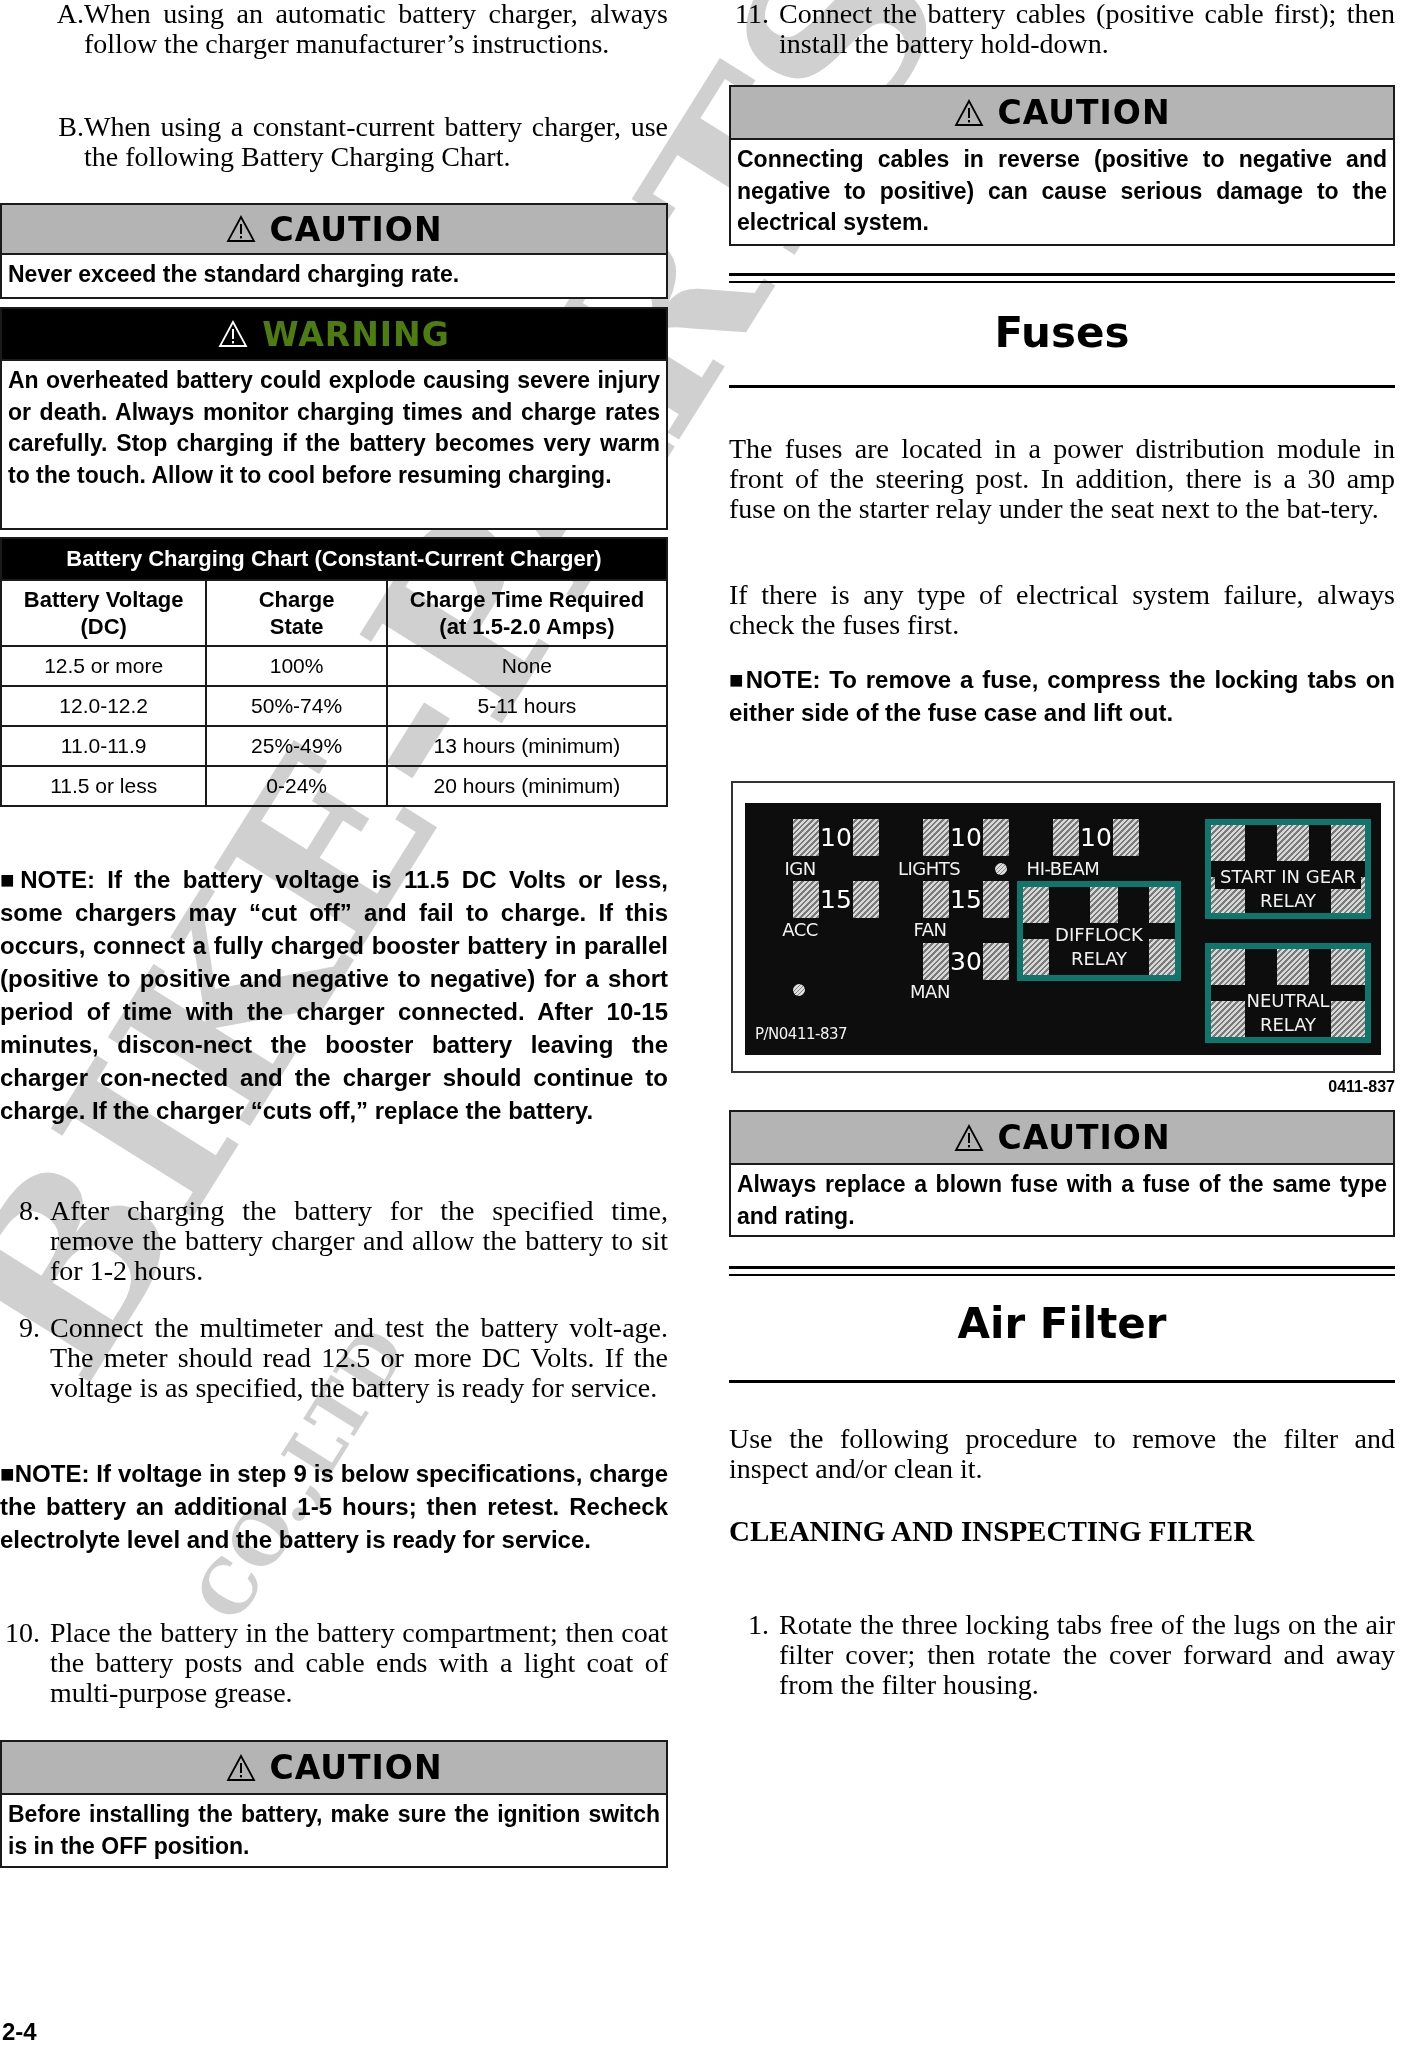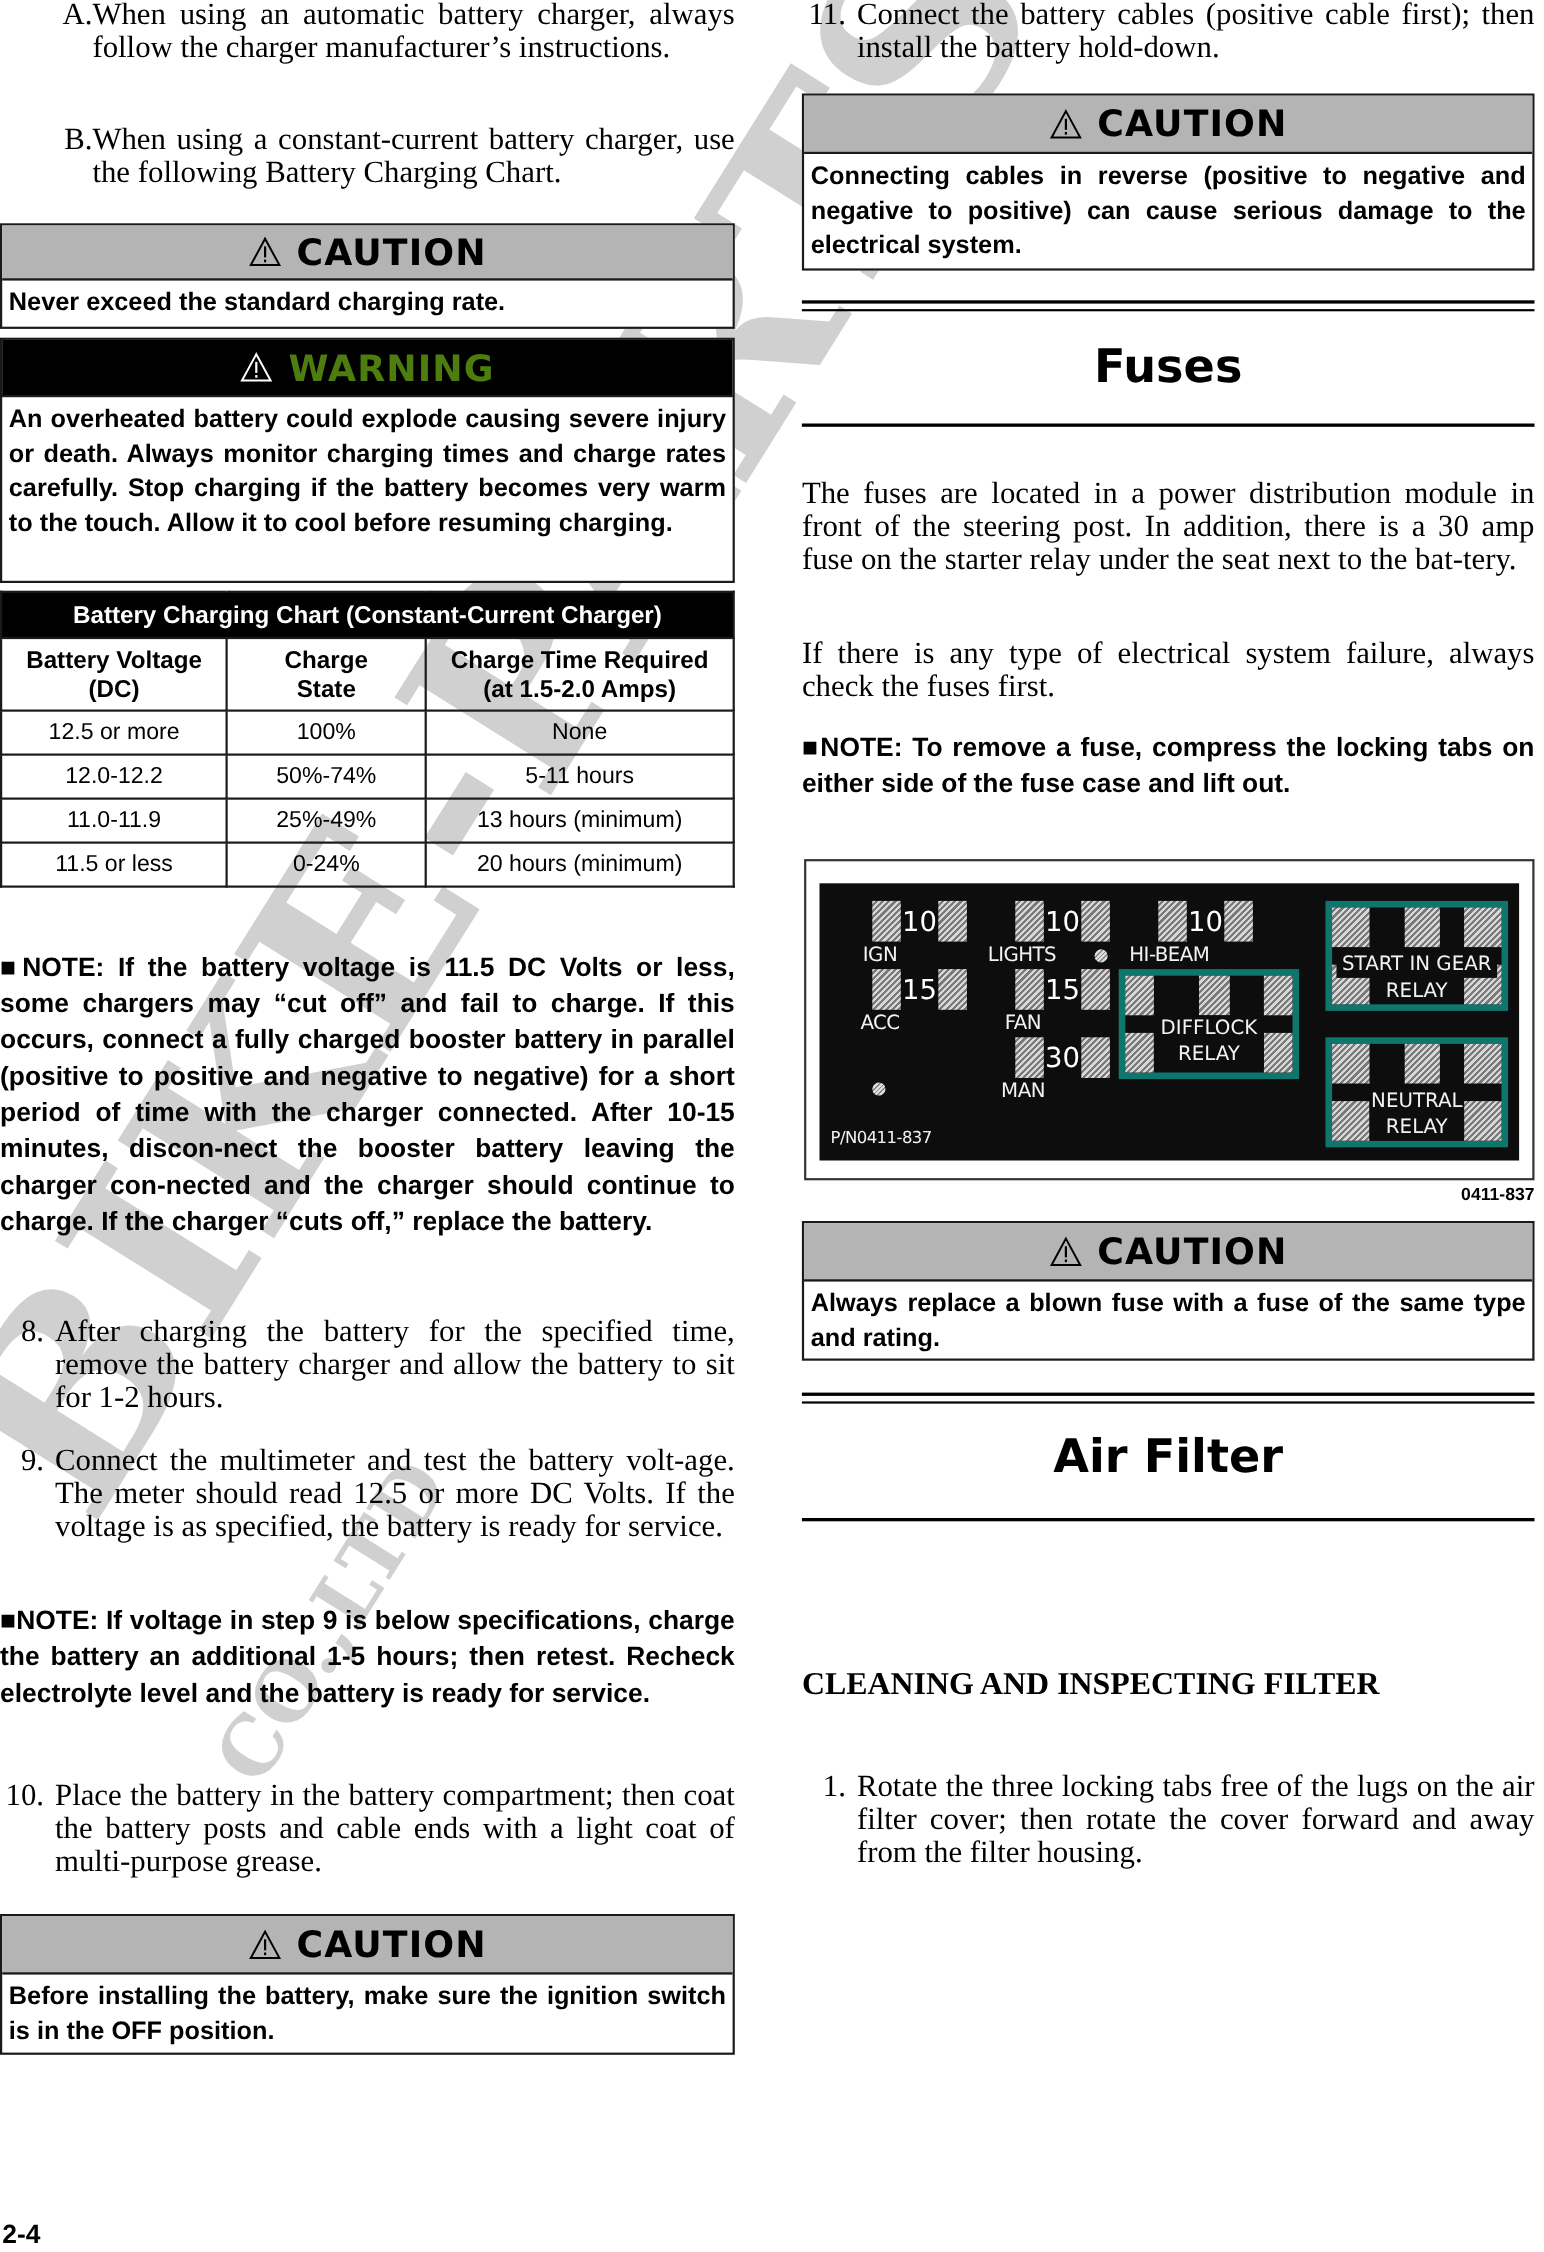--- a/index.html
+++ b/index.html
@@ -285,20 +285,21 @@
       <span class="title">CAUTION</span>
     </div>
     <div class="body">Always replace a blown fuse with a fuse of the same type and rating.</div>
   </div>
 
   <div class="rule" style="top:1266px; height:3px;"></div>
   <div class="rule" style="top:1274px; height:2px;"></div>
   <div class="sec-title" style="top:1299px;">Air Filter</div>
   <div class="rule" style="top:1380px; height:3px;"></div>
 
+  <div class="abs serif" style="left:0; top:1424px; width:666px;">Use the following procedure to remove the filter and inspect and/or clean it.</div>
   <div class="sub-head" style="left:0; top:1509px; width:560px;">CLEANING AND INSPECTING FILTER</div>
 
   <div class="item serif" style="left:0; top:1610px; width:666px;">
     <span class="num" style="width:40px; padding-right:10px;">1.</span>
     <span class="txt">Rotate the three locking tabs free of the lugs on the air filter cover; then rotate the cover forward and away from the filter housing.</span>
   </div>
 </div>
 
 <div class="pagenum">2-4</div>
 

